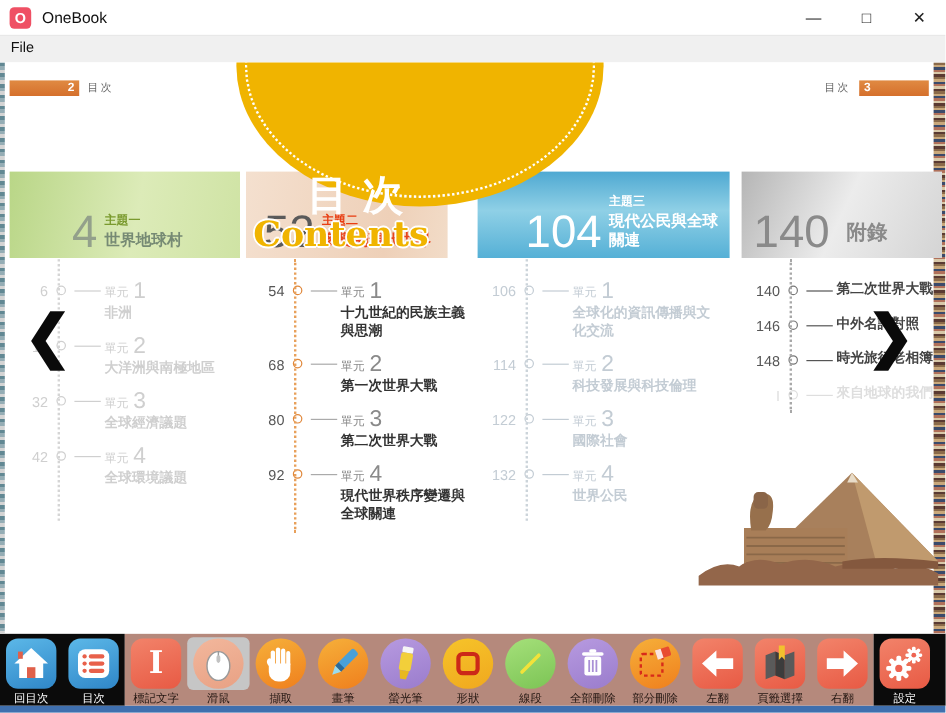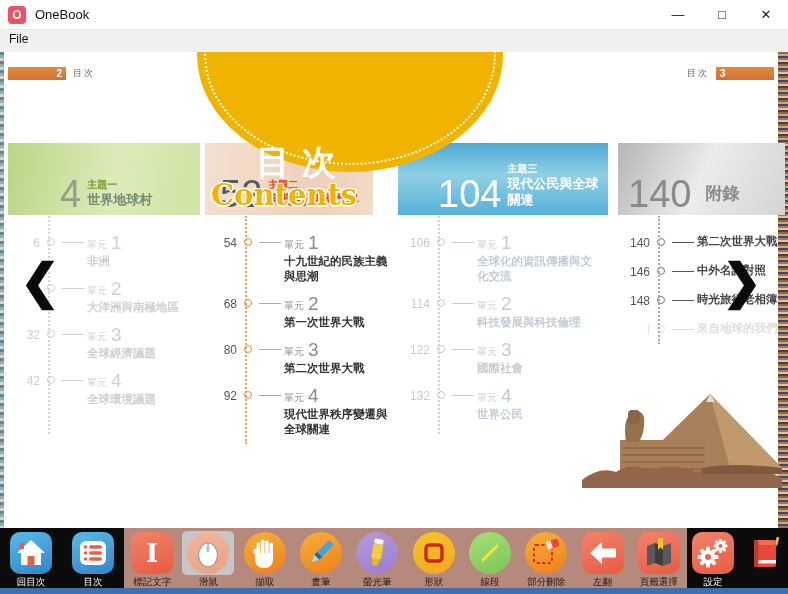--- a/index.html
+++ b/index.html
@@ -493,20 +493,39 @@
             <div class="badge bg-green">
               <svg width="40" height="40" viewBox="0 0 40 40">
                 <line x1="13" y1="27" x2="27" y2="13" stroke="#f2e23a" stroke-width="3" stroke-linecap="round"></line>
               </svg>
             </div>
           </div>
           <span class="label">線段</span>
         </div>
         <div class="tool">
           <div class="badge-wrap">
+            <div class="badge bg-purple">
+              <svg width="40" height="40" viewBox="0 0 40 40">
+                <g fill="#fff">
+                  <rect x="13" y="14" width="14" height="16" rx="2"></rect>
+                  <rect x="11" y="10.5" width="18" height="3" rx="1.5"></rect>
+                  <rect x="17" y="8" width="6" height="3" rx="1.5"></rect>
+                </g>
+                <g stroke="#a98fd6" stroke-width="1.5">
+                  <line x1="17" y1="17" x2="17" y2="27"></line>
+                  <line x1="20" y1="17" x2="20" y2="27"></line>
+                  <line x1="23" y1="17" x2="23" y2="27"></line>
+                </g>
+              </svg>
+            </div>
+          </div>
+          <span class="label">全部刪除</span>
+        </div>
+        <div class="tool">
+          <div class="badge-wrap">
             <div class="badge bg-orange">
               <svg width="40" height="40" viewBox="0 0 40 40">
                 <rect x="8" y="12" width="18" height="18" rx="2" fill="none" stroke="#d82a1a" stroke-width="2" stroke-dasharray="3 2.5"></rect>
                 <g transform="rotate(-18 27 12)">
                   <rect x="21" y="7" width="12" height="8" rx="1.5" fill="#e84c30"></rect>
                   <rect x="21" y="7" width="5" height="8" fill="#fff" opacity="0.85"></rect>
                 </g>
               </svg>
             </div>
           </div>
@@ -527,20 +546,30 @@
             <div class="badge sq bg-red">
               <svg width="40" height="40" viewBox="0 0 40 40">
                 <polygon points="8,13 16,10 16,30 8,33" fill="#5a5a5a"></polygon>
                 <polygon points="16,10 24,13 24,33 16,30" fill="#3c3c3c"></polygon>
                 <polygon points="24,13 32,10 32,30 24,33" fill="#5a5a5a"></polygon>
                 <path d="M19,5 h5 v12 l-2.5,-2.8 L19,17 z" fill="#f2c12e"></path>
               </svg>
             </div>
           </div>
           <span class="label">頁籤選擇</span>
+        </div>
+        <div class="tool">
+          <div class="badge-wrap">
+            <div class="badge sq bg-red">
+              <svg width="40" height="40" viewBox="0 0 40 40">
+                <polygon points="21,9 33,20 21,31 21,24.5 7,24.5 7,15.5 21,15.5" fill="#fff"></polygon>
+              </svg>
+            </div>
+          </div>
+          <span class="label">右翻</span>
         </div>
       </div>
     <div class="tb-group tb-right">
         <div class="tool">
           <div class="badge-wrap">
             <div class="badge sq bg-red">
               <svg width="40" height="40" viewBox="0 0 40 40">
                 <g fill="#fff">
                   <g transform="translate(15,24)">
                     <rect x="-2" y="-10.5" width="4" height="21" rx="1.5"></rect>

